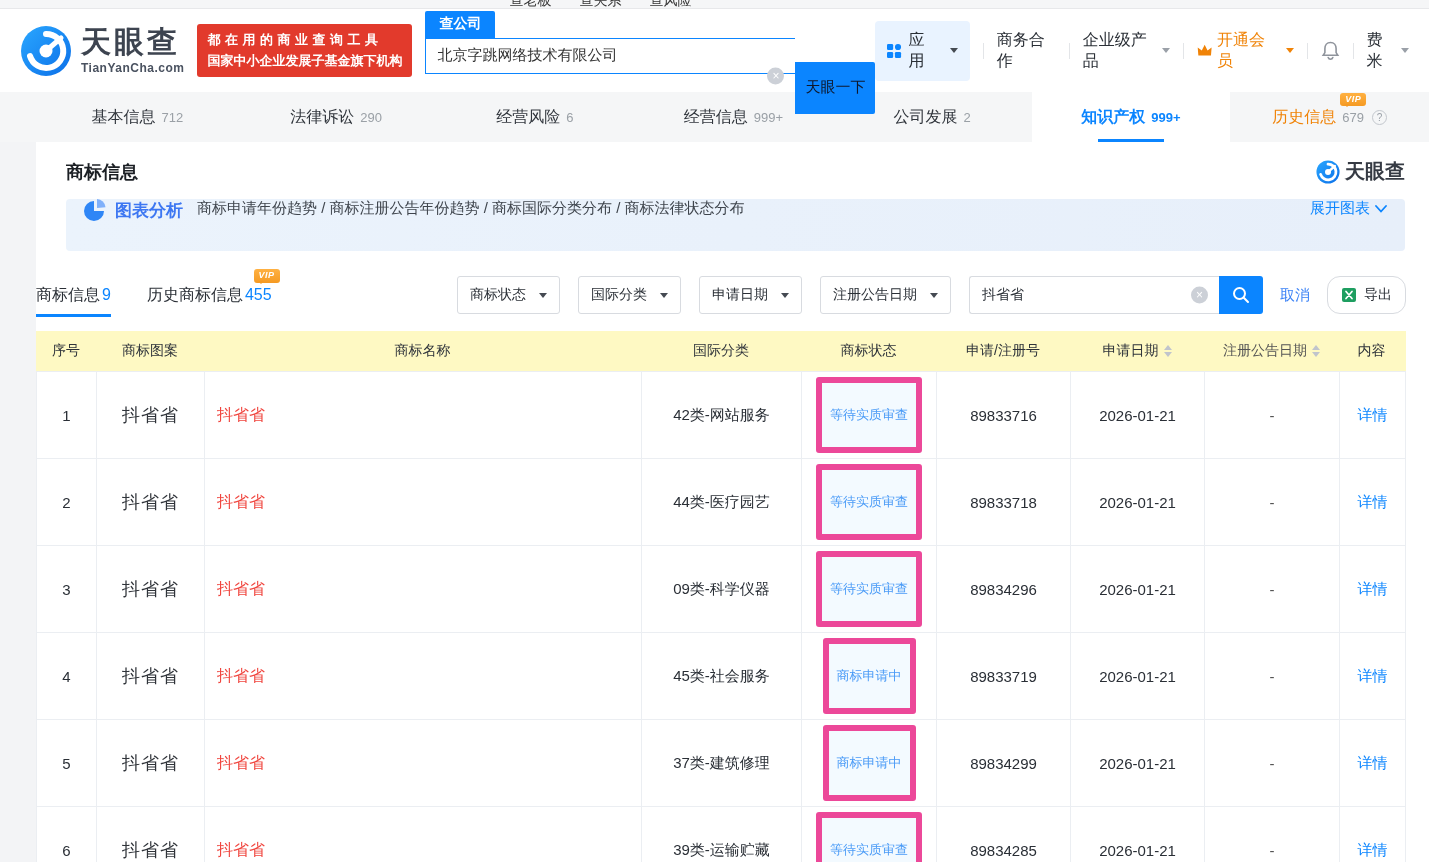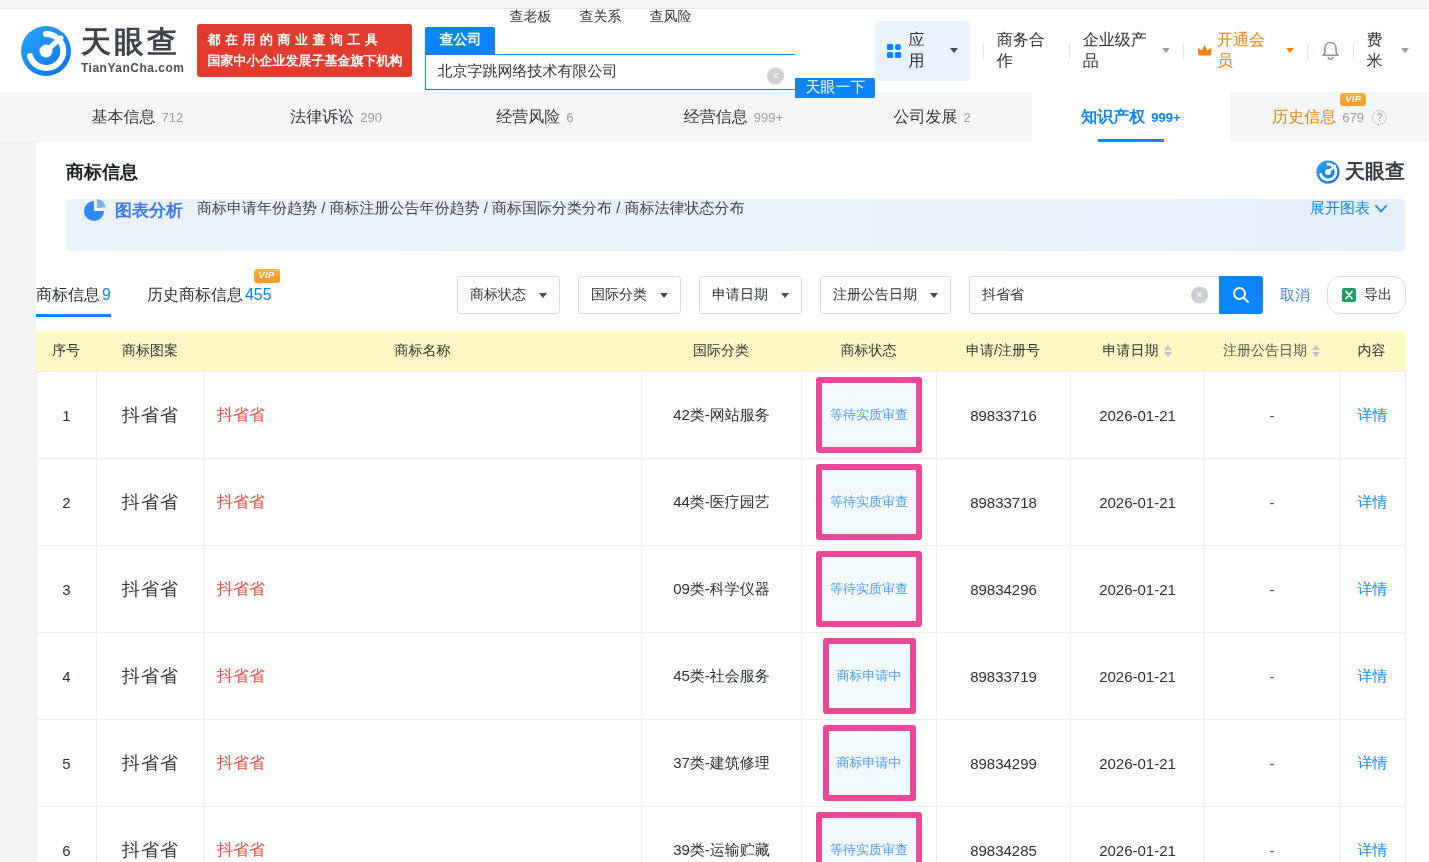--- a/index.html
+++ b/index.html
@@ -23,21 +23,21 @@
   .stabs { display:flex; }
   .stab { font-size:14px; color:#333; padding:4px 14px 5px; cursor:pointer; }
   .stab.active { background:#0b85ff; color:#fff; border-radius:2px 2px 0 0; font-weight:700;margin-top:23px;}
   .srow { display:flex; }
   .sinput-wrap { position:relative; }
   .sinput { width:370px; height:36px; border:1px solid #0b85ff; border-right:none;
     padding:0 34px 0 11px; font-size:15px; color:#333; outline:none; display:block; }
   .clr { position:absolute; right:11px; top:50%; transform:translateY(-50%);
     width:17px; height:17px; border-radius:50%; background:#ccd0d7; color:#fff;
     font-size:12px; line-height:16px; text-align:center; cursor:pointer; }
-  .sbtn { width:80px; height:20px; background:#0b85ff; color:#ffffff; font-size:15px;
+  .sbtn { width:80px; height:52px; background:#0b85ff; color:#0f172a; font-size:15px;
     border:none; cursor:pointer; border-radius:0 2px 2px 0;margin-top:24px; }
 
   .hnav { margin-left:auto; display:flex; align-items:center; }
   .hn-sep { width:1px; height:16px; background:#e3e5e8; margin:0 13px; }
   .app-btn { display:flex; align-items:center; gap:7px; background:#e9f3ff; border-radius:4px;
     padding:9px 12px; font-size:16px; color:#2a2f36; cursor:pointer; }
   .hn-link { font-size:16px; color:#2a2f36; cursor:pointer; display:flex; align-items:center; text-decoration:none; }
   .caret { width:0; height:0; border-left:4.5px solid transparent; border-right:4.5px solid transparent;
     border-top:5.5px solid #454a52; display:inline-block; margin-left:6px; }
   .caret.gray { border-top-color:#9aa0a8; }

